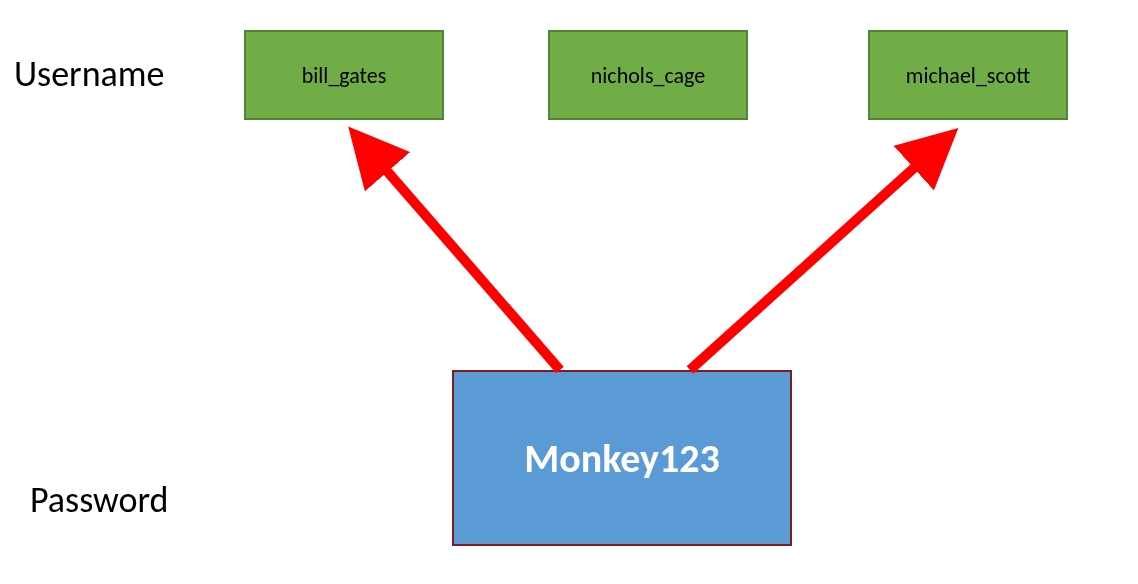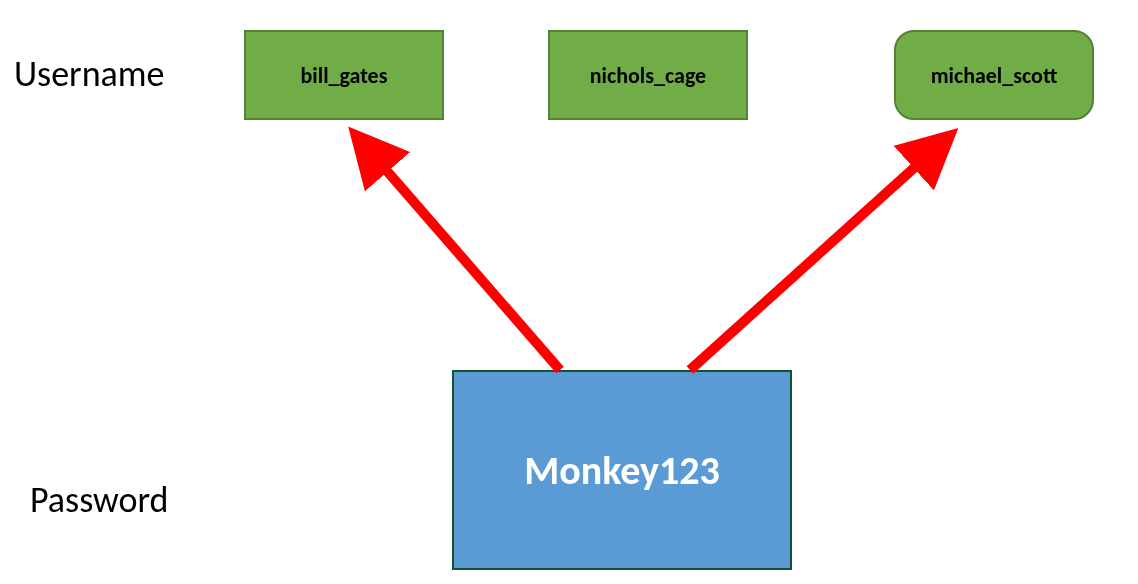--- a/index.html
+++ b/index.html
@@ -20,30 +20,30 @@
   .user-box {
     position: absolute;
     width: 200px;
     height: 90px;
     background: #70AD47;
     border: 2px solid #548235;
     display: flex;
     align-items: center;
     justify-content: center;
     font-size: 22px;
-    font-weight: 700;
+    font-weight: 400;
     color: #000;
     box-sizing: border-box;
   }
   .pwd-box {
     position: absolute;
     width: 340px;
-    height: 200px;
+    height: 176px;
     background: #5B9BD5;
-    border: 2px solid #14532d;
+    border: 2px solid #7f1d1d;
     display: flex;
     align-items: center;
     justify-content: center;
     font-size: 40px;
     font-weight: 700;
     color: #fff;
     box-sizing: border-box;
   }
   svg.arrows {
     position: absolute;
@@ -61,21 +61,21 @@
 <div class="label" style="left:30px; top:450px;margin-top:28px;">Password</div>
 
 <div class="user-box" style="left:244px; top:30px;">
   <span>bill_gates</span>
 </div>
 
 <div class="user-box" style="left:548px; top:30px;">
   <span>nichols_cage</span>
 </div>
 
-<div class="user-box" style="left:894px; top:30px;border-radius:20px;">
+<div class="user-box" style="left:868px; top:30px;">
   <span>michael_scott</span>
 </div>
 
 <div class="pwd-box" style="left:452px; top:370px;">
   <span>Monkey123</span>
 </div>
 
 <svg class="arrows" viewBox="0 0 1138 584">
   <defs>
     <marker id="arrowhead" markerWidth="6" markerHeight="6" refX="4.2" refY="3" orient="auto" markerUnits="strokeWidth">

